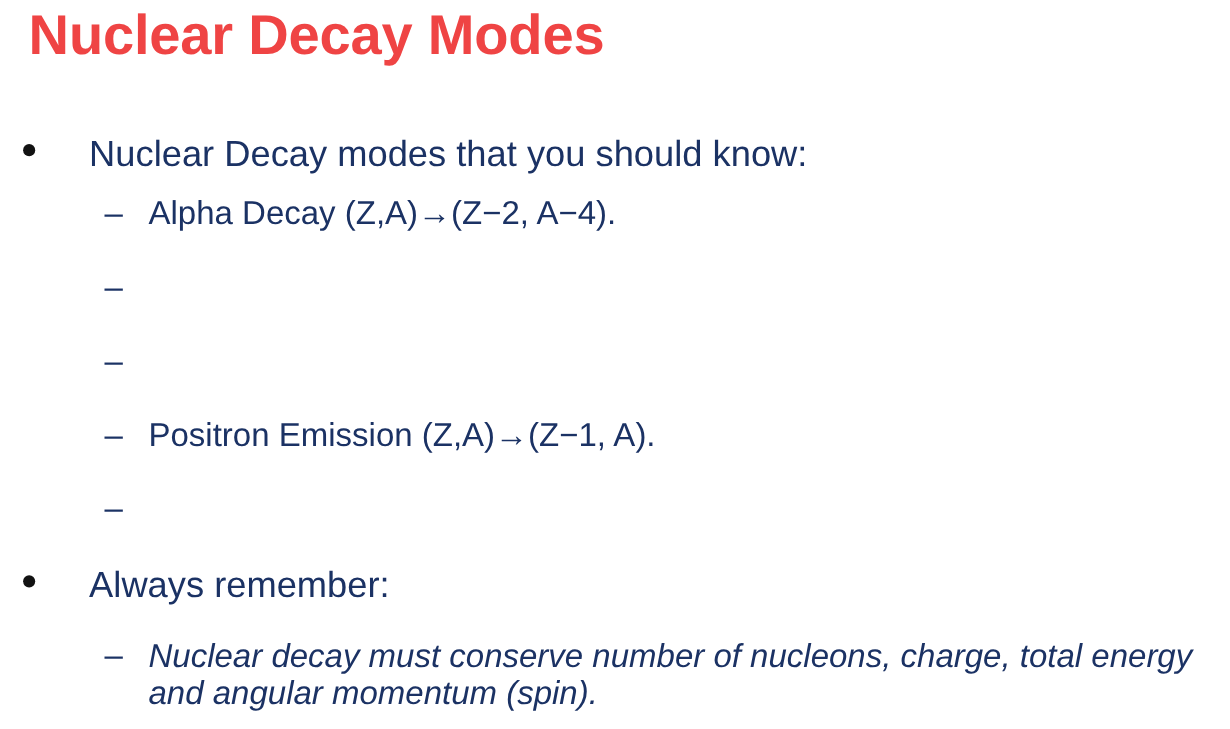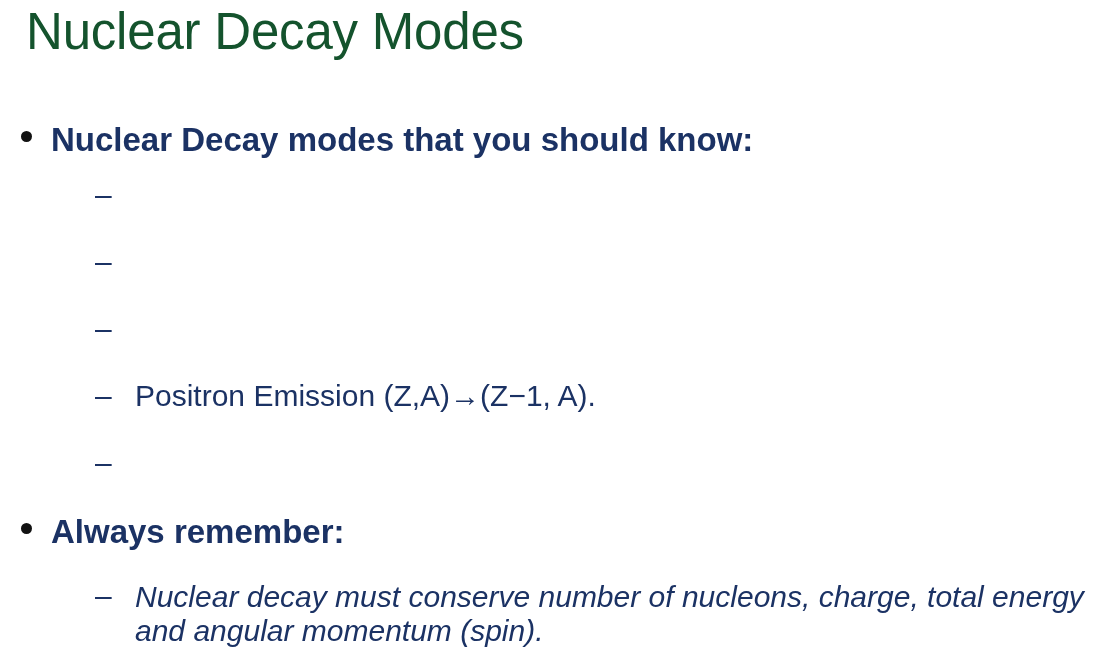--- a/index.html
+++ b/index.html
@@ -23,22 +23,22 @@
     background: #ffffff;
     box-sizing: border-box;
   }
 
   
   .slide-title {
     position: absolute;
     left: 26px;
     top: 2px;
     font-size: 51px;
-    font-weight: normal;
-    color: #14532d;
+    font-weight: bold;
+    color: #ef4444;
     letter-spacing: -0.2px;
     line-height: 1.18;
     white-space: nowrap;
   }
 
   
   .body-list {
     position: absolute;
     left: 0;
     top: 122px;
@@ -47,25 +47,24 @@
 
   .bullet-row {
     position: relative;
     display: block;
     color: #1b3264;
     box-sizing: border-box;
   }
 
   
   .level1 {
-    padding-left: 51px;
+    padding-left: 81px;
     font-size: 33px;
     line-height: 1.0;
     height: 57px;
-    font-weight: bold;
   }
   .level1 .marker {
     position: absolute;
     left: 21px;
     top: 9px;
     width: 11px;
     height: 11px;
     border-radius: 50%;
     background: #121212;
   }
@@ -118,20 +117,21 @@
 
   <div class="body-list">
 
     <div class="bullet-row level1">
       <span class="marker"></span>
       <span class="text">Nuclear Decay modes that you should know:</span>
     </div>
 
     <div class="bullet-row level2">
       <span class="marker">–</span>
+      <span class="text">Alpha Decay (Z,A)→(Z−2, A−4).</span>
     </div>
 
     <div class="bullet-row level2">
       <span class="marker">–</span>
     </div>
 
     <div class="bullet-row level2">
       <span class="marker">–</span>
     </div>
 

